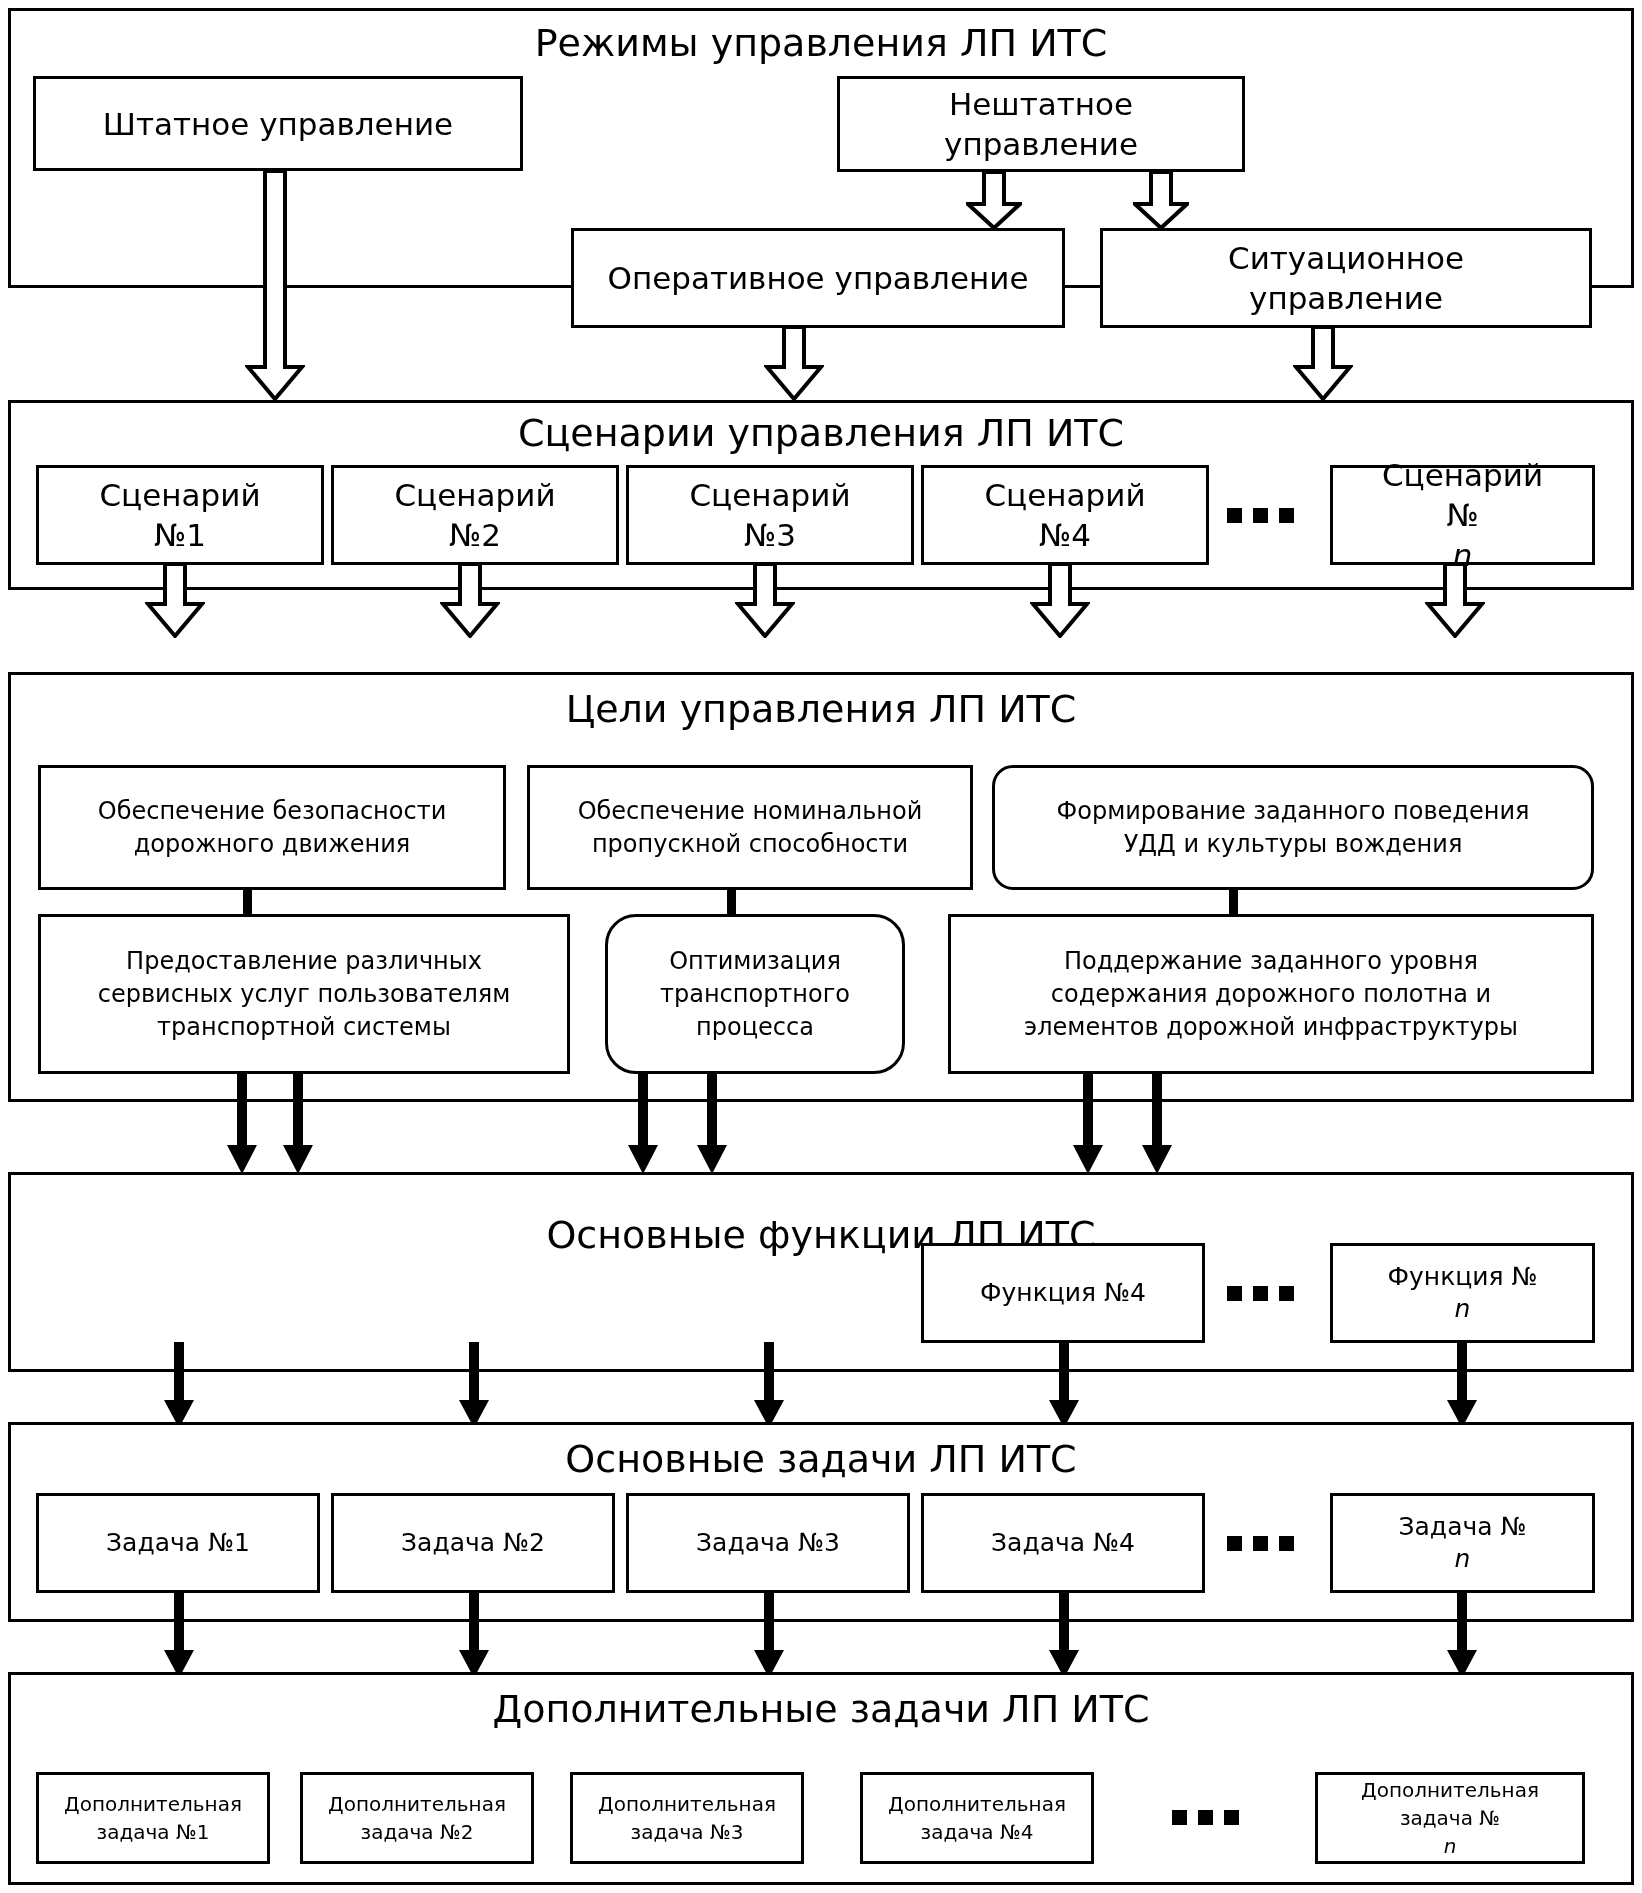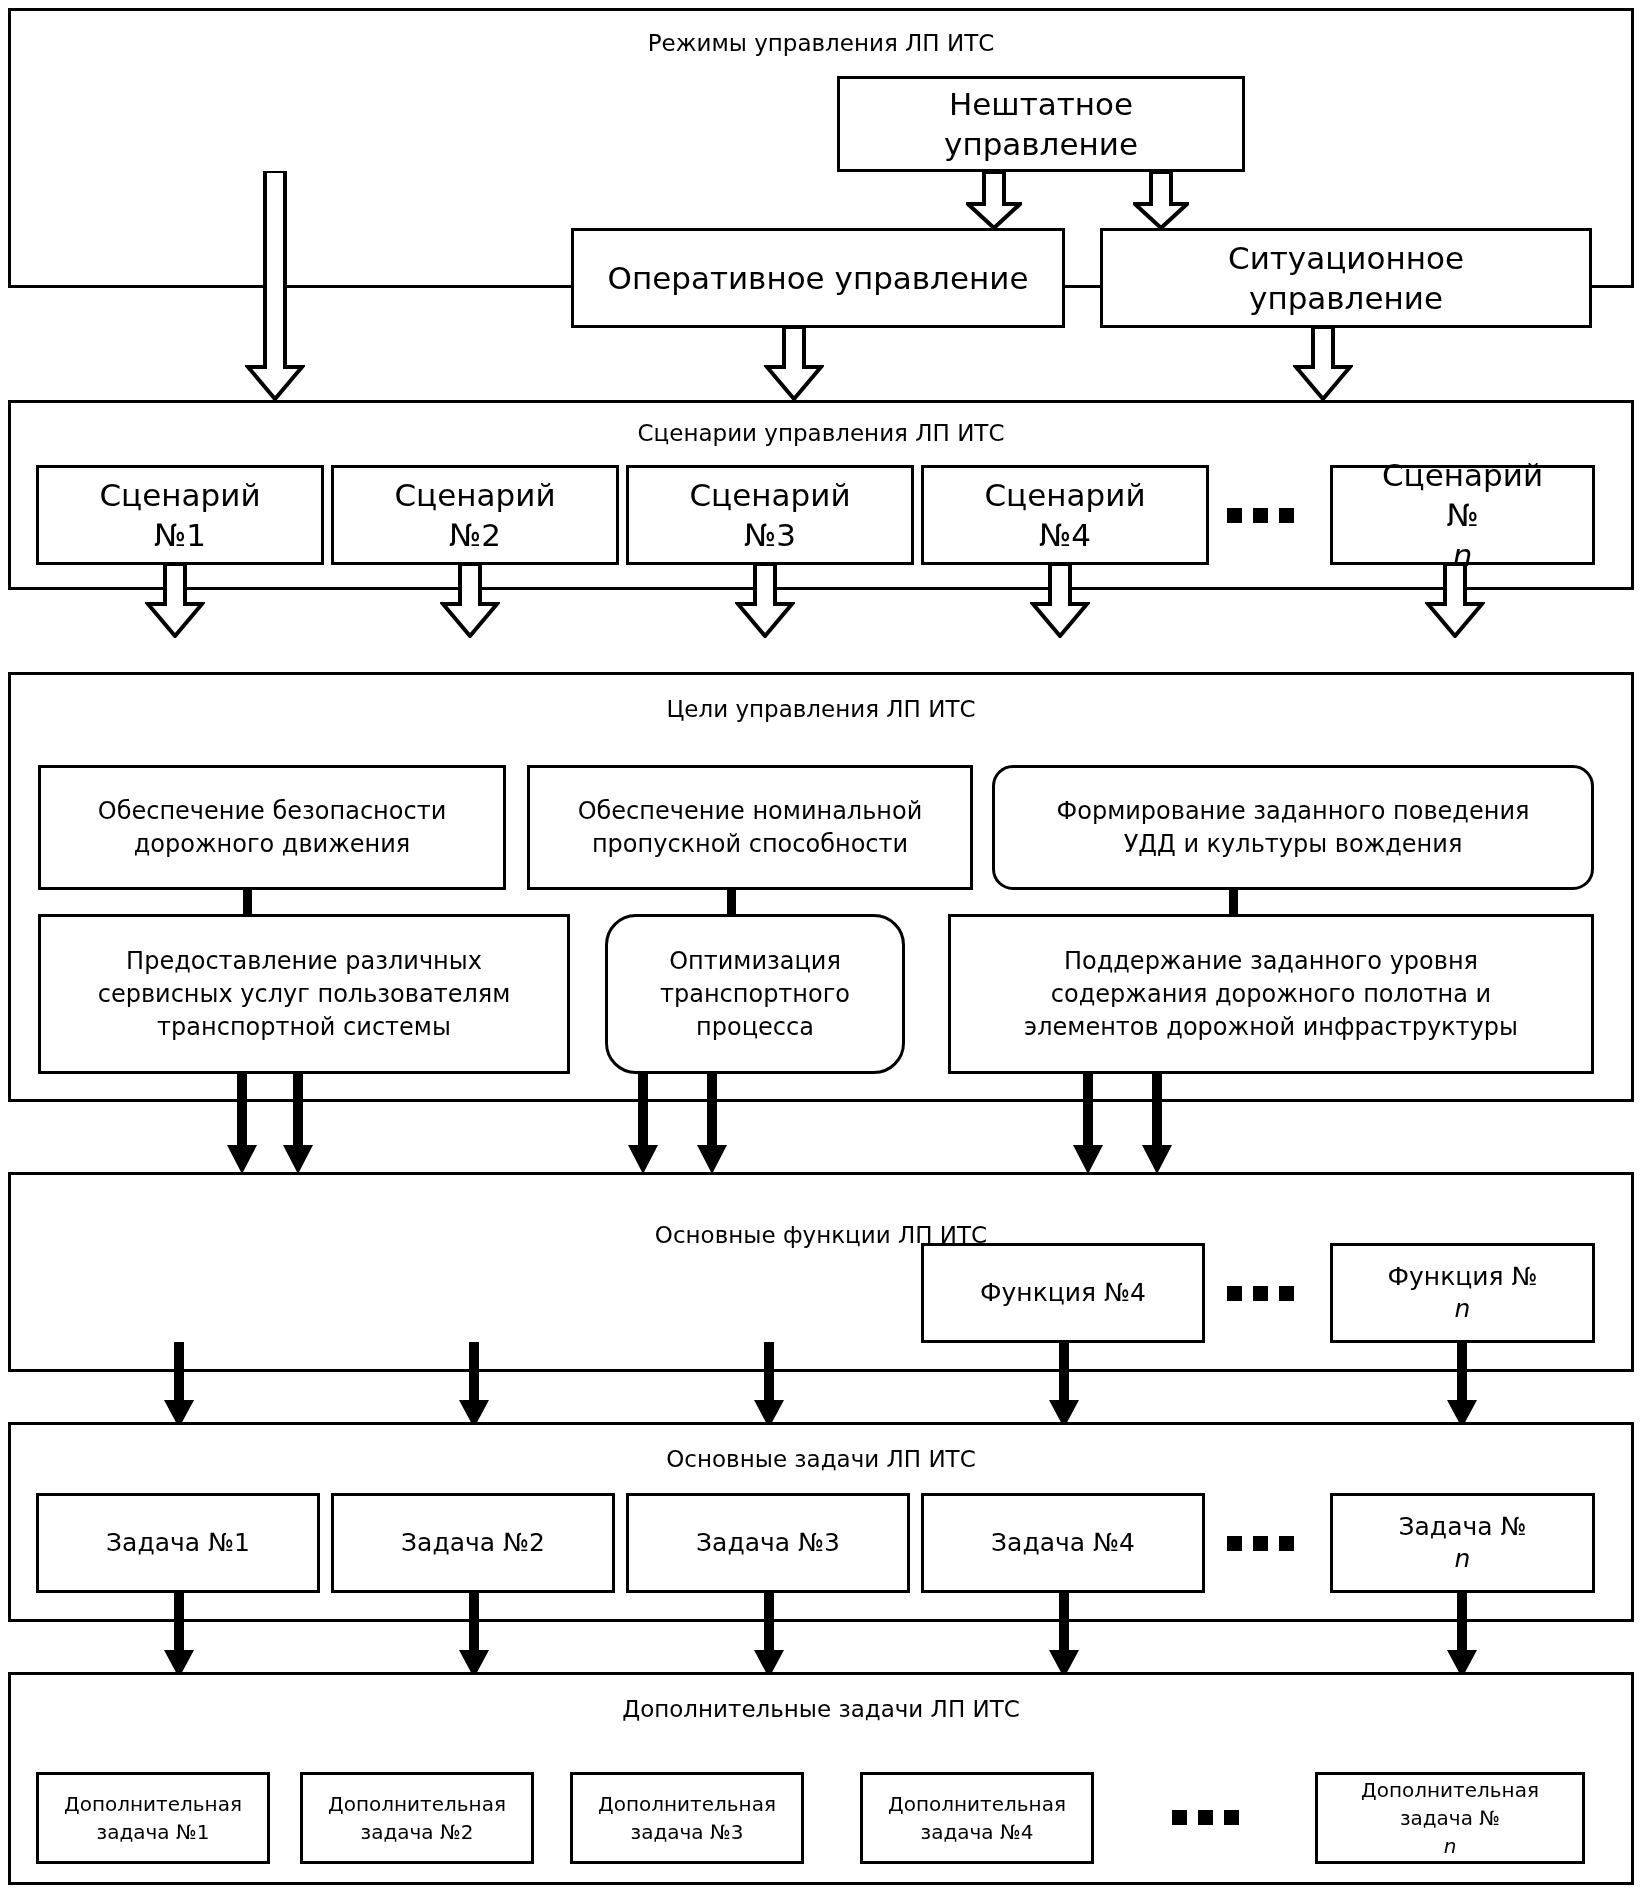--- a/index.html
+++ b/index.html
@@ -24,21 +24,21 @@
     position: absolute;
     box-sizing: border-box;
     border: 3px solid #000;
     background: #fff;
   }
   .panel-title {
     position: absolute;
     left: 0;
     right: 0;
     text-align: center;
-    font-size: 23px;
+    font-size: 38px;
     line-height: 40px;
     white-space: nowrap;
     color: #000;
   }
 
   
   .box {
     position: absolute;
     box-sizing: border-box;
     border: 3px solid #000;
@@ -90,20 +90,23 @@
 </style>
 </head>
 <body>
 
 <div id="canvas">
 
   <div class="panel" style="left:8px; top:8px; width:1626px; height:280px;">
     <div class="panel-title" style="top:12px;">Режимы управления ЛП ИТС</div>
   </div>
 
+  <div class="box f-mode" style="left:33px; top:76px; width:490px; height:95px;">
+    <span>Штатное управление</span>
+  </div>
 
   <div class="box f-mode" style="left:837px; top:76px; width:408px; height:96px;">
     <span>Нештатное<br>управление</span>
   </div>
 
   <div class="box f-mode" style="left:571px; top:228px; width:494px; height:100px;">
     <span>Оперативное управление</span>
   </div>
 
   <div class="box f-mode" style="left:1100px; top:228px; width:492px; height:100px;">

